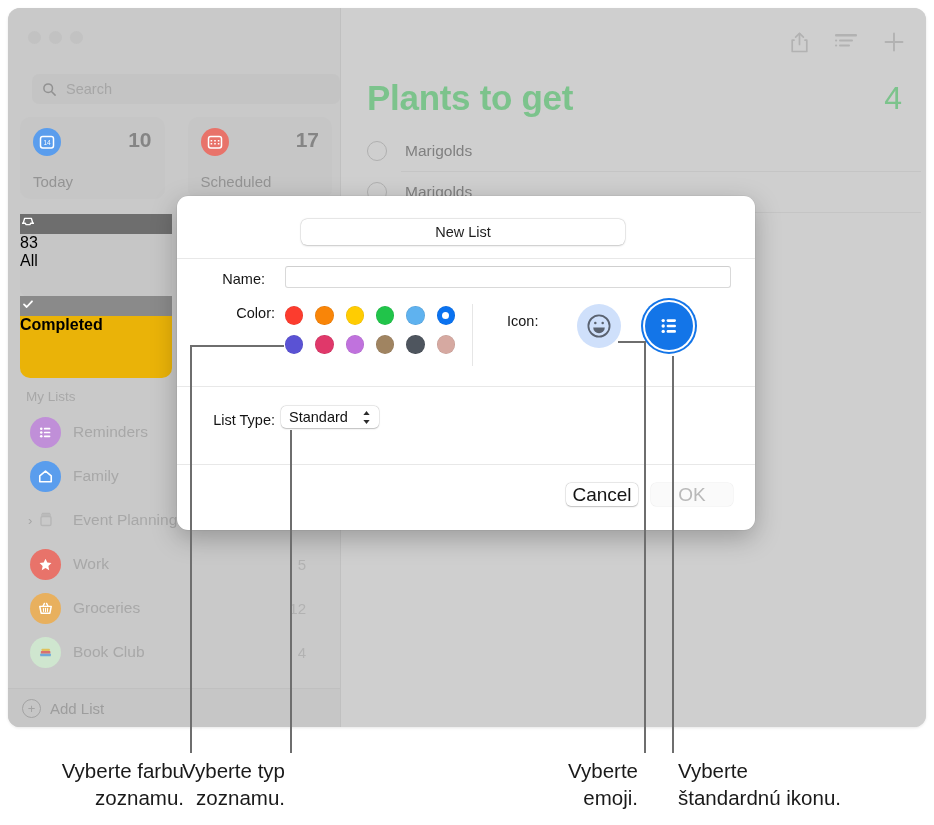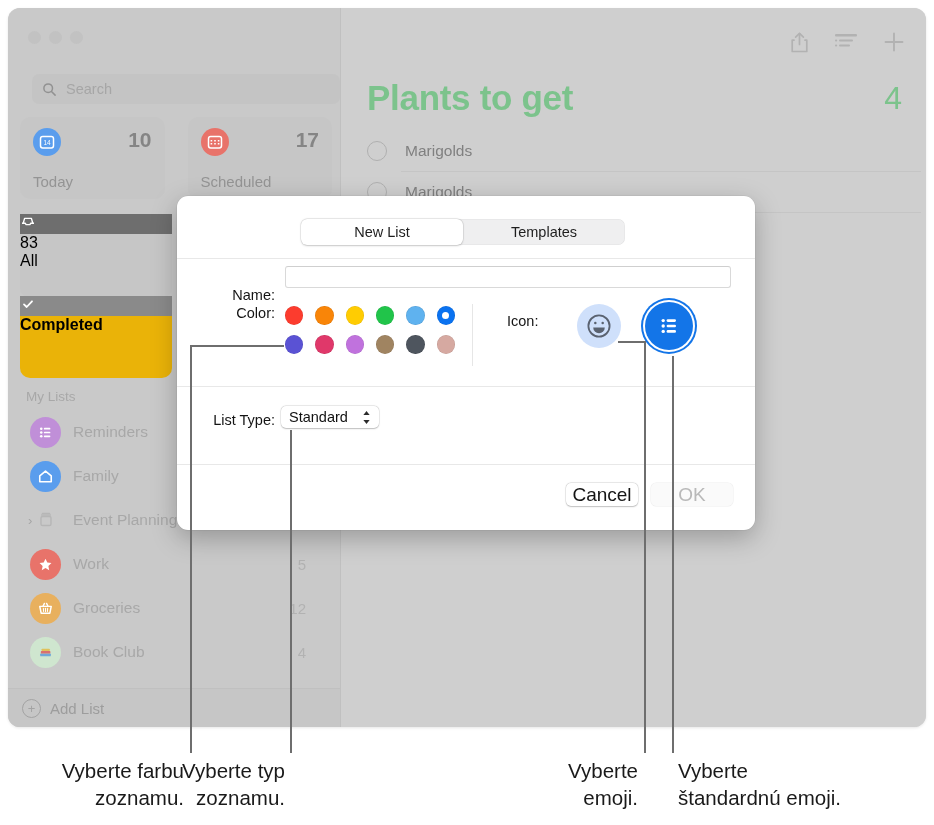--- a/index.html
+++ b/index.html
@@ -100,21 +100,21 @@
     box-shadow:inset 0 0 0 .5px rgba(0,0,0,.06);
   }
   .seg .sg{
     flex:1;display:flex;align-items:center;justify-content:center;
     font-size:14.5px;color:#1e1e1e;border-radius:6px;
   }
   .seg .sg.active{background:#ffffff;box-shadow:0 .5px 2px rgba(0,0,0,.18),0 0 0 .5px rgba(0,0,0,.10);}
 
   .hr{position:absolute;left:0;width:578px;height:1px;background:#e8e8e8;}
   .lbl{font-size:14.5px;color:#141414;text-align:right;}
-  .name-lbl{position:absolute;left:18px;width:80px;margin-top:16px;}
+  .name-lbl{position:absolute;left:8px;width:80px;}
   .name-input{
     position:absolute;left:108px;top:70px;width:446px;height:22px;
     border:1px solid #d9d9d9;border-top-color:#cfcfcf;border-radius:3px;background:#fff;
     box-sizing:border-box;
   }
 
   .color-lbl{position:absolute;left:12px;top:117px;width:86px;}
   .swatches{position:absolute;left:108px;top:110px;width:170px;}
   .swrow{display:flex;gap:12px;margin-bottom:10px;}
   .sw{width:19px;height:19px;border-radius:50%;position:relative;box-shadow:inset 0 0 0 .5px rgba(0,0,0,.10);}
@@ -366,21 +366,20 @@
         <div class="tlabel">Marigolds</div>
       </div>
       <div class="task-sep" style="top:204px;"></div>
     </div>
   </div>
 
   <div class="dialog">
 
     <div class="seg">
       <div class="sg active">New List</div>
-      <div class="sg">Templates</div>
     </div>
 
     <div class="hr" style="top:62px;"></div>
 
     <div class="lbl name-lbl" style="top:75px;">Name:</div>
     <div class="name-input"></div>
 
     <div class="lbl color-lbl" style="position:absolute;left:12px;top:109px;width:86px;">Color:</div>
 
     <div class="swatches">
@@ -467,16 +466,16 @@
     <div>zoznamu.</div>
   </div>
 
   <div class="caption cap-r" style="left:470px;top:757px;width:168px;">
     <div>Vyberte</div>
     <div>emoji.</div>
   </div>
 
   <div class="caption cap-l" style="left:678px;top:757px;width:250px;">
     <div>Vyberte</div>
-    <div>štandardnú emoji.</div>
+    <div>štandardnú ikonu.</div>
   </div>
 
 </div>
 
 </body></html>

